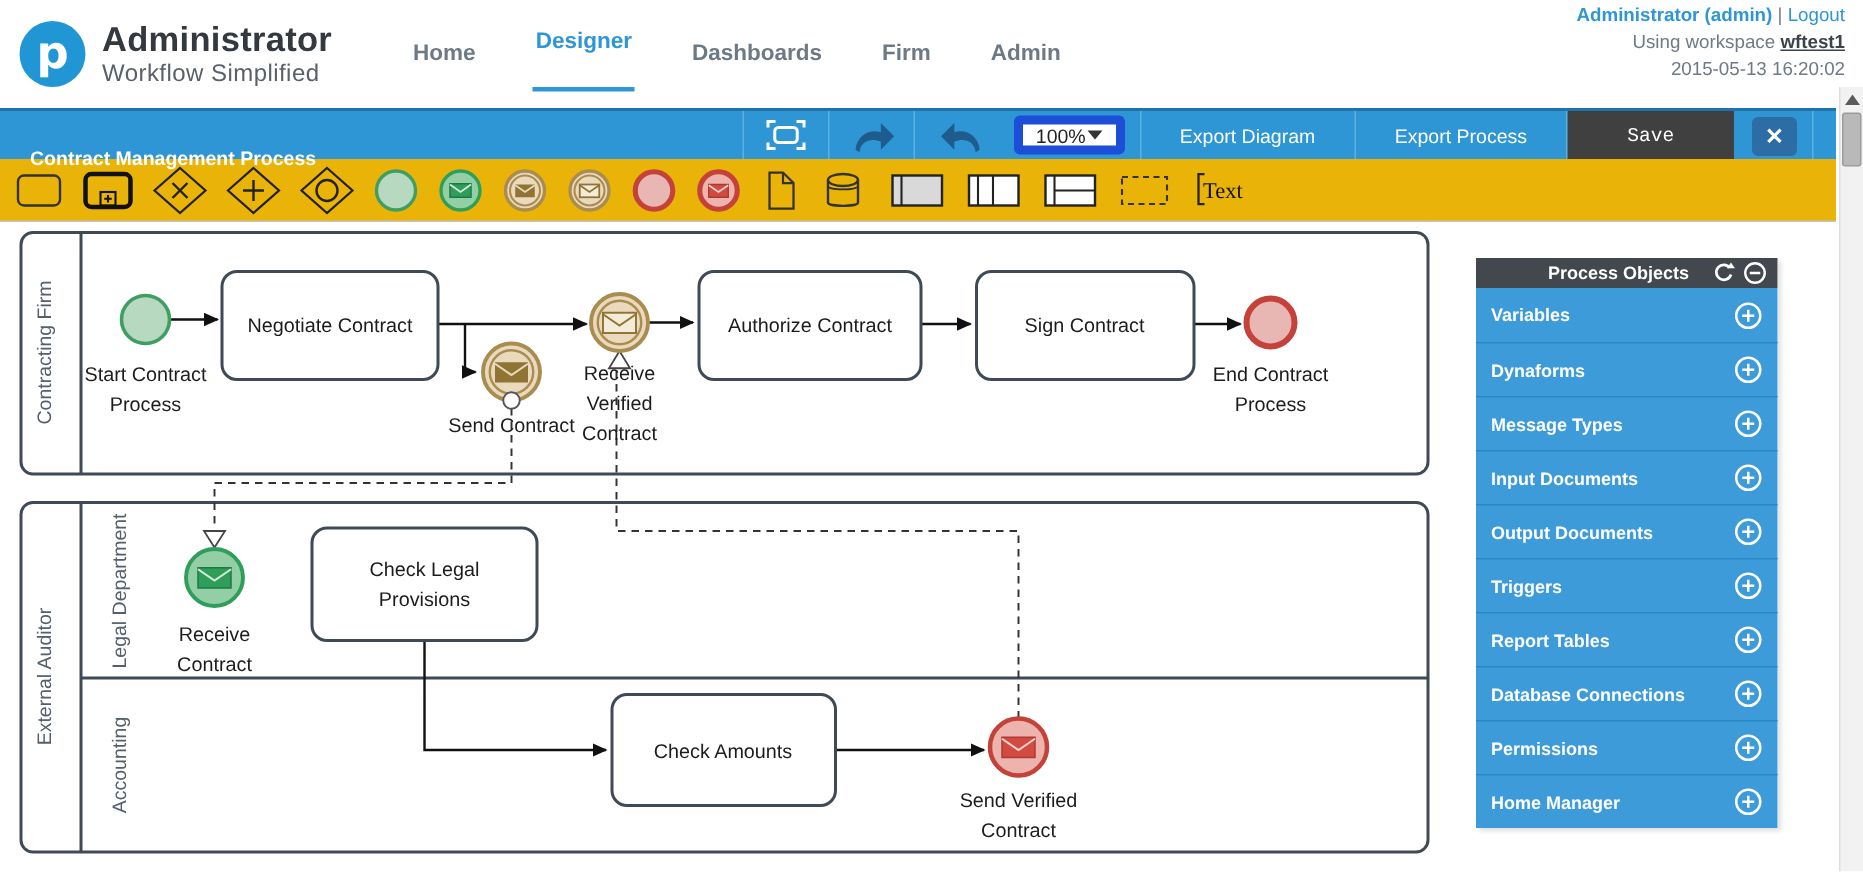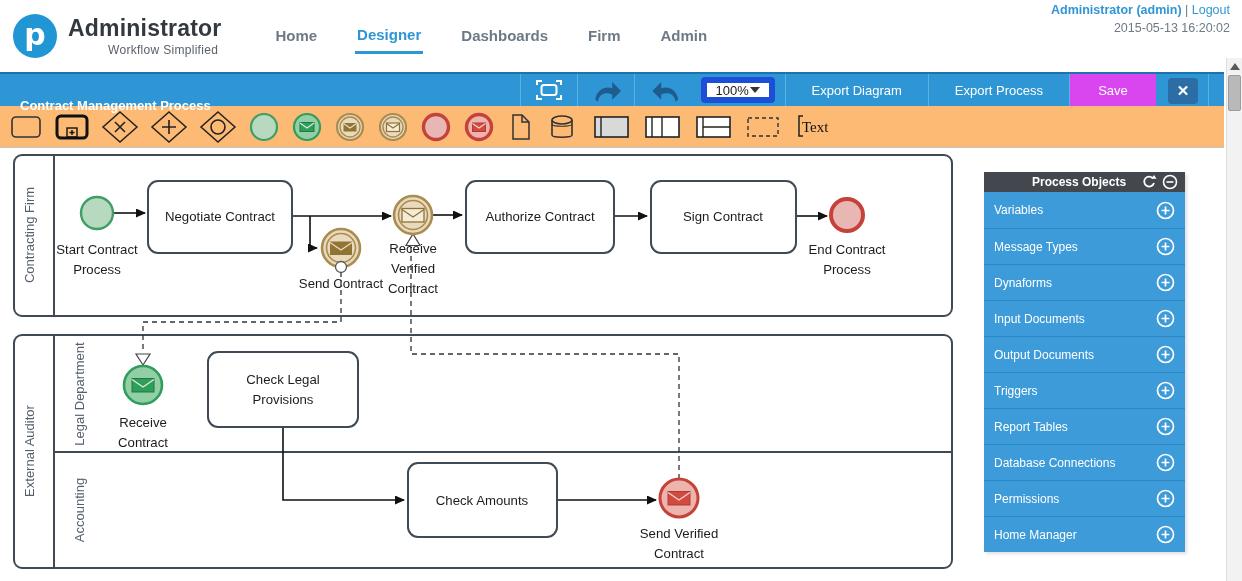--- a/index.html
+++ b/index.html
@@ -5,24 +5,24 @@
   * { margin:0; padding:0; box-sizing:border-box; }
   html,body { width:1242px; height:581px; overflow:hidden; background:#fff;
               font-family:"Liberation Sans", sans-serif; }
   .page { position:relative; width:1242px; height:581px; background:#fff; }
 
   
   .header { position:relative; height:72px; background:#fff; display:flex; align-items:center; }
   .brand { display:flex; align-items:center; margin-left:10px; }
   .brand-text { margin-left:8px; }
   .brand-name { font-size:23px; font-weight:bold; color:#33393f; letter-spacing:.2px; }
-  .brand-tag { font-size:12px; color:#5a6168; margin-top:1px; letter-spacing:.3px;margin-left:40px; }
+  .brand-tag { font-size:16px; color:#5a6168; margin-top:1px; letter-spacing:.3px; }
   .nav { display:flex; align-items:center; margin-left:52px; gap:36px; }
   .nav-item { font-size:15px; font-weight:bold; color:#6d7a86; padding:8px 2px 9px; cursor:pointer; }
-  .nav-item.active { color:#2f96d6; border-bottom:3px solid #2f96d6; padding-bottom:8px; }
+  .nav-item.active { color:#2f96d6; border-bottom:3px solid #2f96d6; padding-bottom:22px; }
   .userbox { position:absolute; right:12px; top:1px; text-align:right; font-size:12.5px;
              color:#6f7a85; line-height:18px; }
   .userbox .lnk { color:#2f96d6; }
   .userbox .uname { font-weight:bold; }
   .userbox .ws { color:#3c434a; font-weight:bold; text-decoration:underline; }
 
   
   .toolbar { height:34px; background:#2f96d6; border-top:2px solid #1d74ad; display:flex;
              align-items:stretch; width:1224px; }
   .tb-title { flex:1; color:#fff; font-weight:bold; font-size:13px; display:flex;
@@ -30,44 +30,44 @@
   .tb-right { display:flex; align-items:stretch; }
   .tb-btn { display:flex; align-items:center; justify-content:center; cursor:pointer;
             border-left:1px solid #5ab2e3; }
   .icon-btn { width:57px; }
   .text-btn { color:#fff; font-size:13px; padding:0 26px; }
   .tb-zoom { background:#fff; border-radius:4px; margin:3px 10px; width:74px; display:flex;
              align-items:center; justify-content:space-between; padding:0 9px; font-size:13px;
              color:#222; cursor:pointer; border:6px solid #1d4ed8; }
   .caret { width:0; height:0; border-left:5px solid transparent; border-right:5px solid transparent;
            border-top:6px solid #333; }
-  .save-btn { width:87px; background:#d946ef; color:#fff; font-size:13px; display:flex;
-              align-items:center; justify-content:center; cursor:pointer; border-left:1px solid #5ab2e3; }
+  .save-btn { width:112px; background:#404040; color:#fff; font-size:13px; display:flex;
+              align-items:center; justify-content:center; cursor:pointer; border-left:1px solid #5ab2e3;font-family:Liberation Mono, monospace; }
   .tb-close { width:30px; height:26px; margin:4px 10px 0 12px; background:#2b6da4; color:#fff;
               border-radius:4px; font-weight:bold; font-size:15px; display:flex; align-items:center;
               justify-content:center; cursor:pointer; }
   .tb-tail { width:16px; border-left:1px solid #5ab2e3; }
 
   
-  .palette { height:42px; width:1224px; background:#fdba74; border-bottom:1px solid #c4c4c4;
+  .palette { height:42px; width:1224px; background:#eab308; border-bottom:1px solid #c4c4c4;
              display:flex; align-items:center; gap:9px; padding-left:8px; }
   .pal { display:flex; align-items:center; justify-content:center; cursor:pointer; }
 
   
   .main { position:relative; width:1242px; height:433px; background:#fff; }
   .canvas-svg { position:absolute; left:0; top:0; }
 
   
   .panel { position:absolute; left:984px; top:24px; width:201px;
            box-shadow:2px 2px 3px rgba(0,0,0,.12); }
   .panel-header { height:20px; background:#43484e; color:#fff; font-size:12px; font-weight:bold;
                   display:flex; align-items:center; padding:0 6px 0 8px; }
   .panel-header .ph-title { flex:1;padding-left:40px; }
   .panel-row { height:36px; background:#3d9bd9; border-top:1px solid #2b87c3; color:#fff;
-               font-size:12px; font-weight:normal; display:flex; align-items:center;
+               font-size:12px; font-weight:bold; display:flex; align-items:center;
                padding:4px 10px; cursor:pointer; }
   .panel-row .pr-label { flex:1; }
 
   
   .scrollbar { position:absolute; right:0; top:58px; width:16px; height:523px; background:#f2f2f2;
                border-left:1px solid #ddd; }
   .sb-arrow { width:0; height:0; border-left:5px solid transparent; border-right:5px solid transparent;
               border-bottom:7px solid #5a5a5a; margin:5px auto 0; }
   .sb-thumb { position:absolute; left:1px; right:1px; top:17px; height:36px; background:#b9b9b9;
               border:1px solid #9c9c9c; border-radius:2px; cursor:pointer; }
@@ -93,20 +93,24 @@
       <div class="nav-item active">Designer</div>
       <div class="nav-item">Dashboards</div>
       <div class="nav-item">Firm</div>
       <div class="nav-item">Admin</div>
     </div>
     <div class="userbox">
       <div>
         <span class="lnk uname">Administrator (admin)</span>
         <span>|</span>
         <span class="lnk">Logout</span>
+      </div>
+      <div>
+        <span>Using workspace</span>
+        <span class="ws">wftest1</span>
       </div>
       <div>2015-05-13 16:20:02</div>
     </div>
   </div>
 
   <div class="toolbar">
     <div class="tb-title">Contract Management Process</div>
     <div class="tb-right">
       <div class="tb-btn icon-btn">
         <svg width="28" height="24" viewBox="0 0 28 24">
@@ -392,28 +396,28 @@
         </svg>
       </div>
       <div class="panel-row" style="border-top:none">
         <span class="pr-label">Variables</span>
         <svg width="19" height="19" viewBox="0 0 19 19">
             <circle cx="9.5" cy="9.5" r="8" fill="none" stroke="#fff" stroke-width="1.7"></circle>
             <path d="M9.5 5.5 V13.5 M5.5 9.5 H13.5" stroke="#fff" stroke-width="1.7"></path>
           </svg>
       </div>
       <div class="panel-row">
+        <span class="pr-label">Dynaforms</span>
+        <svg width="19" height="19" viewBox="0 0 19 19">
+            <circle cx="9.5" cy="9.5" r="8" fill="none" stroke="#fff" stroke-width="1.7"></circle>
+            <path d="M9.5 5.5 V13.5 M5.5 9.5 H13.5" stroke="#fff" stroke-width="1.7"></path>
+          </svg>
+      </div>
+      <div class="panel-row">
         <span class="pr-label">Message Types</span>
-        <svg width="19" height="19" viewBox="0 0 19 19">
-            <circle cx="9.5" cy="9.5" r="8" fill="none" stroke="#fff" stroke-width="1.7"></circle>
-            <path d="M9.5 5.5 V13.5 M5.5 9.5 H13.5" stroke="#fff" stroke-width="1.7"></path>
-          </svg>
-      </div>
-      <div class="panel-row">
-        <span class="pr-label">Dynaforms</span>
         <svg width="19" height="19" viewBox="0 0 19 19">
             <circle cx="9.5" cy="9.5" r="8" fill="none" stroke="#fff" stroke-width="1.7"></circle>
             <path d="M9.5 5.5 V13.5 M5.5 9.5 H13.5" stroke="#fff" stroke-width="1.7"></path>
           </svg>
       </div>
       <div class="panel-row">
         <span class="pr-label">Input Documents</span>
         <svg width="19" height="19" viewBox="0 0 19 19">
             <circle cx="9.5" cy="9.5" r="8" fill="none" stroke="#fff" stroke-width="1.7"></circle>
             <path d="M9.5 5.5 V13.5 M5.5 9.5 H13.5" stroke="#fff" stroke-width="1.7"></path>

